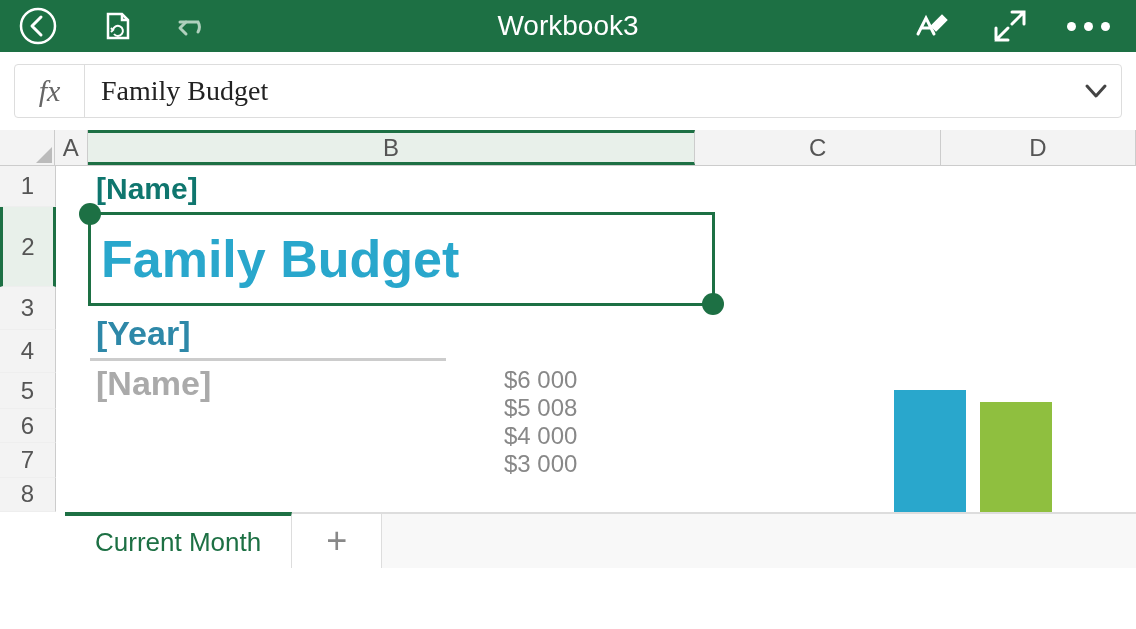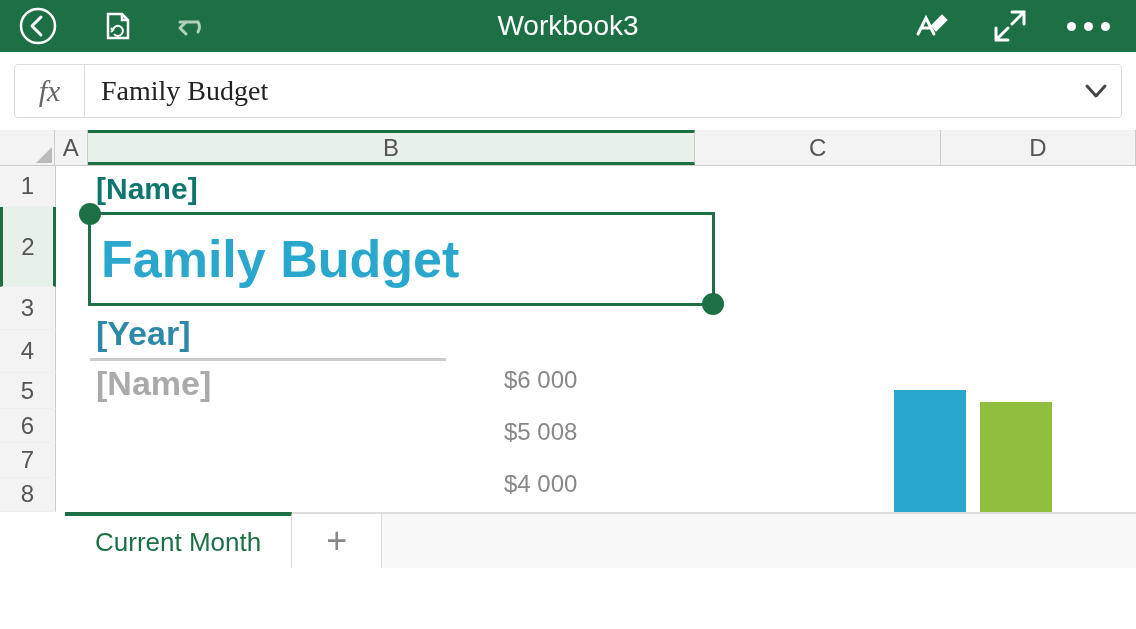--- a/index.html
+++ b/index.html
@@ -165,21 +165,20 @@
     font-size:34px;
     font-weight:700;
     color:#aaa;
   }
   .axis-labels {
     position:absolute;
     left:448px;
     top:200px;
     display:flex;
     flex-direction:column;
-    gap:24px;
     font-size:24px;
     color:#888;
   }
   .bars {
     position:absolute;
     left: 838px;
     top: 224px;
     display:flex;
     gap:14px;
     align-items:flex-end;

